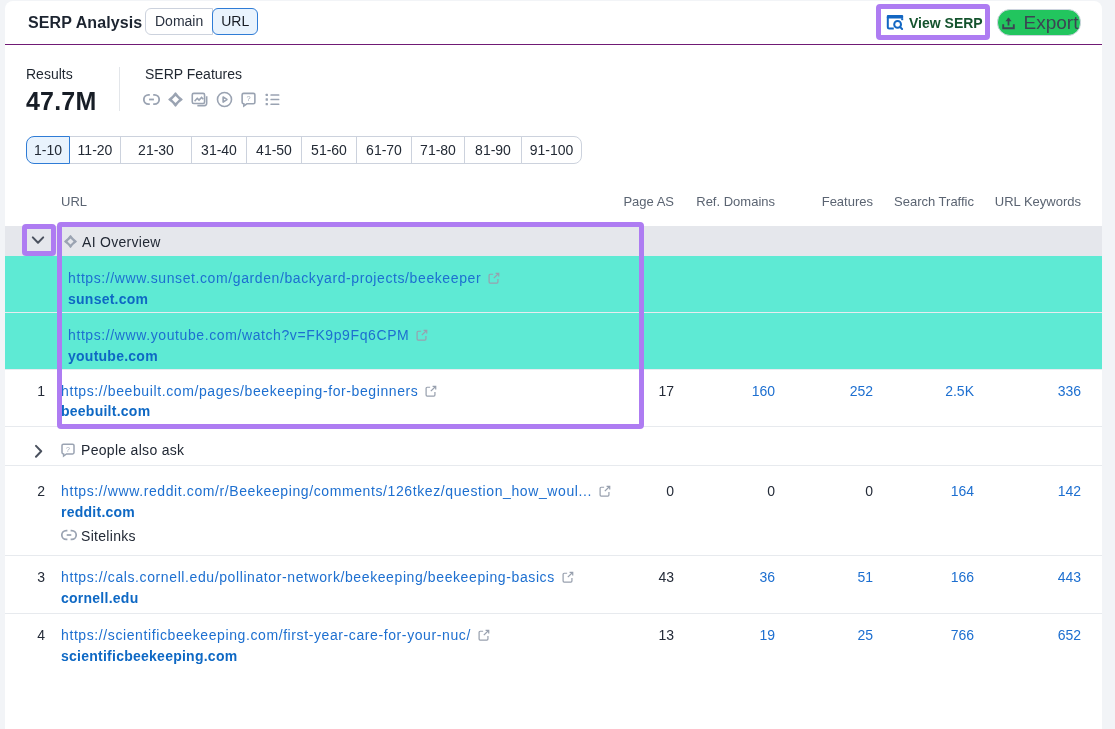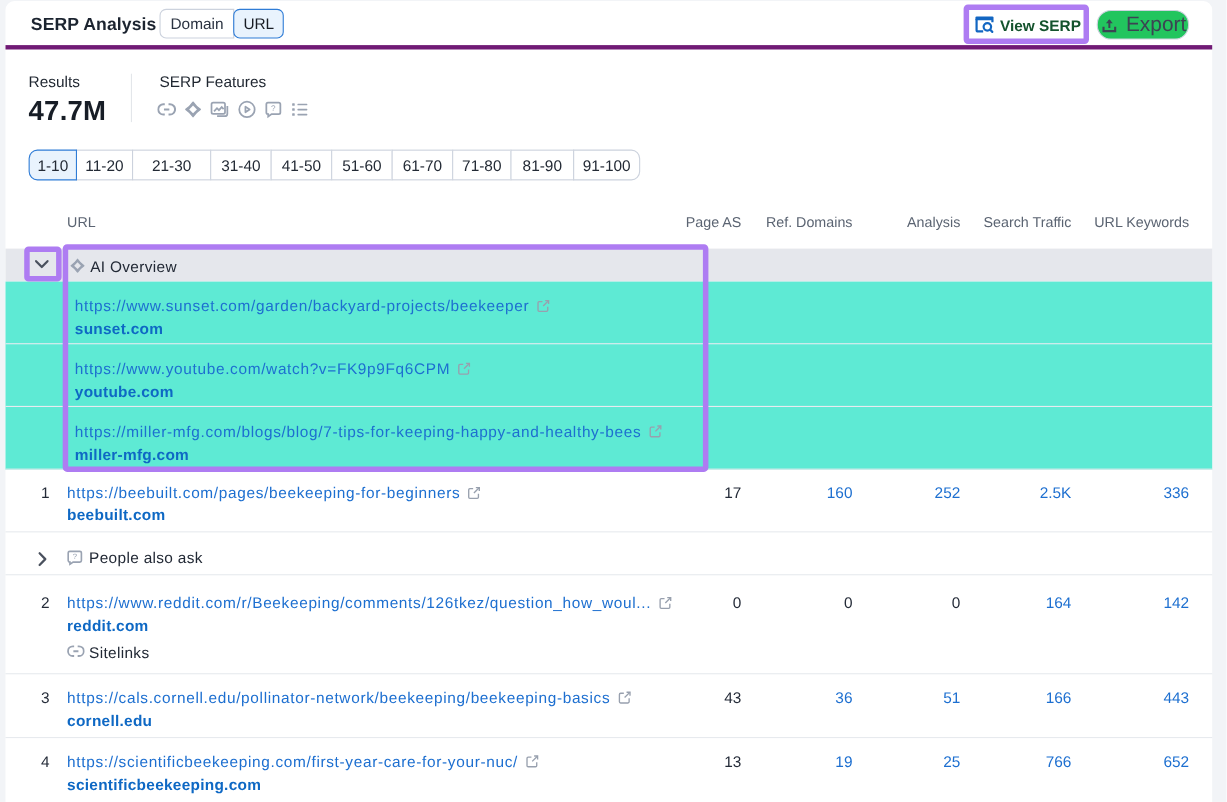--- a/index.html
+++ b/index.html
@@ -1,19 +1,19 @@
 <!DOCTYPE html>
 <html><head>
 <meta charset="utf-8">
 <style>
 * { margin:0; padding:0; box-sizing:border-box; }
 html,body { width:1115px; height:729px; overflow:hidden; }
 body { background:#f2f4f7; font-family:"Liberation Sans",sans-serif; position:relative; }
 .card { position:absolute; left:5px; top:1px; width:1097px; height:728px; background:#fff; border-radius:8px 8px 0 0; }
-.titlebar { position:relative; height:44px; border-bottom:4px solid #701a75; }
+.titlebar { position:relative; height:44px; border-bottom:1px solid #701a75; }
 .title { position:absolute; left:23px; top:13px; font-size:16px; font-weight:bold; color:#1c2430; letter-spacing:.1px; }
 .seg { position:absolute; left:140px; top:7px; height:34px; display:flex; }
 .seg .s1 { height:27px; line-height:25px; padding:0 9px; font-size:14px; color:#2a3240; background:#fff; border:1px solid #ccd2dd; border-radius:6px 0 0 6px; }
 .seg .s2 { height:27px; line-height:25px; padding:0 8px; font-size:14px; color:#181c24; background:#e9f3fd; border:1px solid #2f7cd6; border-radius:6px; margin-left:-1px; }
 .viewserp { position:absolute; left:881px; top:9px; height:26px; display:flex; align-items:center; gap:5px; color:#14532d; font-size:14px; font-weight:bold; }
 .exportbtn { position:absolute; left:992px; top:8px; width:84px; height:27px; background:#22c55e; border:1px solid #cdd3de; border-radius:13px; display:flex; align-items:center; justify-content:center; gap:7px; font-size:19px; color:#3c4453; }
 .stats { position:relative; height:92px; }
 .label { font-size:14px; color:#1f2630; }
 .results-label { position:absolute; left:21px; top:21px; }
 .results-num { position:absolute; left:21px; top:42px; font-size:25px; font-weight:bold; color:#171d26; letter-spacing:.2px; }
@@ -114,21 +114,21 @@
       <span class="p" style="width:56px;">51-60</span>
       <span class="p" style="width:56px;">61-70</span>
       <span class="p" style="width:54px;">71-80</span>
       <span class="p" style="width:58px;">81-90</span>
       <span class="p" style="width:61px;">91-100</span>
   </div>
   <div class="thead">
     <span style="left:56px;">URL</span>
     <span style="right:428px;">Page AS</span>
     <span style="right:327px;">Ref. Domains</span>
-    <span style="right:229px;">Analysis</span>
+    <span style="right:229px;">Features</span>
     <span style="right:128px;">Search Traffic</span>
     <span style="right:21px;">URL Keywords</span>
   </div>
   <div class="tbody">
     <div class="row airow">
       <svg class="chev" style="left:26px;top:8px;" width="14" height="14" viewBox="0 0 14 14" fill="none" stroke="#4a515e" stroke-width="2" stroke-linecap="round" stroke-linejoin="round">
           <path d="M1.8 3.4l5.2 5.4 5.2-5.4"></path>
         </svg>
       <svg style="position:absolute;left:58px;top:8px;" width="15" height="15" viewBox="0 0 16 16">
           <path fill="#9aa3b2" stroke="#9aa3b2" stroke-width="1.2" stroke-linejoin="round" d="M8 1.8 Q10.5 5.5 14.2 8 Q10.5 10.5 8 14.2 Q5.5 10.5 1.8 8 Q5.5 5.5 8 1.8 Z"></path>
@@ -144,28 +144,20 @@
           </svg></span>
       <span class="dom subdom" style="top:35px;">sunset.com</span>
     </div>
     <div class="row subrow">
       <span class="url suburl" style="top:14px;">https://www.youtube.com/watch?v=FK9p9Fq6CPM<svg class="exlink" width="14" height="14" viewBox="0 0 16 16" fill="none" stroke="#98a0ae" stroke-width="1.4">
             <path d="M12.5 9v3.6c0 .7-.5 1.2-1.2 1.2H3.6c-.7 0-1.2-.5-1.2-1.2V4.9c0-.7.5-1.2 1.2-1.2H7"></path>
             <path d="M9.8 2.6h3.6v3.6"></path>
             <path d="M13.2 2.8L7.8 8.2"></path>
           </svg></span>
       <span class="dom subdom" style="top:35px;">youtube.com</span>
-    </div>
-    <div class="row subrow last">
-      <span class="url suburl" style="top:14px;">https://miller-mfg.com/blogs/blog/7-tips-for-keeping-happy-and-healthy-bees<svg class="exlink" width="14" height="14" viewBox="0 0 16 16" fill="none" stroke="#98a0ae" stroke-width="1.4">
-            <path d="M12.5 9v3.6c0 .7-.5 1.2-1.2 1.2H3.6c-.7 0-1.2-.5-1.2-1.2V4.9c0-.7.5-1.2 1.2-1.2H7"></path>
-            <path d="M9.8 2.6h3.6v3.6"></path>
-            <path d="M13.2 2.8L7.8 8.2"></path>
-          </svg></span>
-      <span class="dom subdom" style="top:35px;">miller-mfg.com</span>
     </div>
     <div class="row" style="height:57px;">
       <span class="num" style="top:13px;">1</span>
       <span class="url" style="top:13px;">https://beebuilt.com/pages/beekeeping-for-beginners<svg class="exlink" width="14" height="14" viewBox="0 0 16 16" fill="none" stroke="#98a0ae" stroke-width="1.4">
             <path d="M12.5 9v3.6c0 .7-.5 1.2-1.2 1.2H3.6c-.7 0-1.2-.5-1.2-1.2V4.9c0-.7.5-1.2 1.2-1.2H7"></path>
             <path d="M9.8 2.6h3.6v3.6"></path>
             <path d="M13.2 2.8L7.8 8.2"></path>
           </svg></span>
       <span class="dom" style="top:33px;">beebuilt.com</span>
       <span class="val dark" style="right:428px;top:13px;">17</span>

